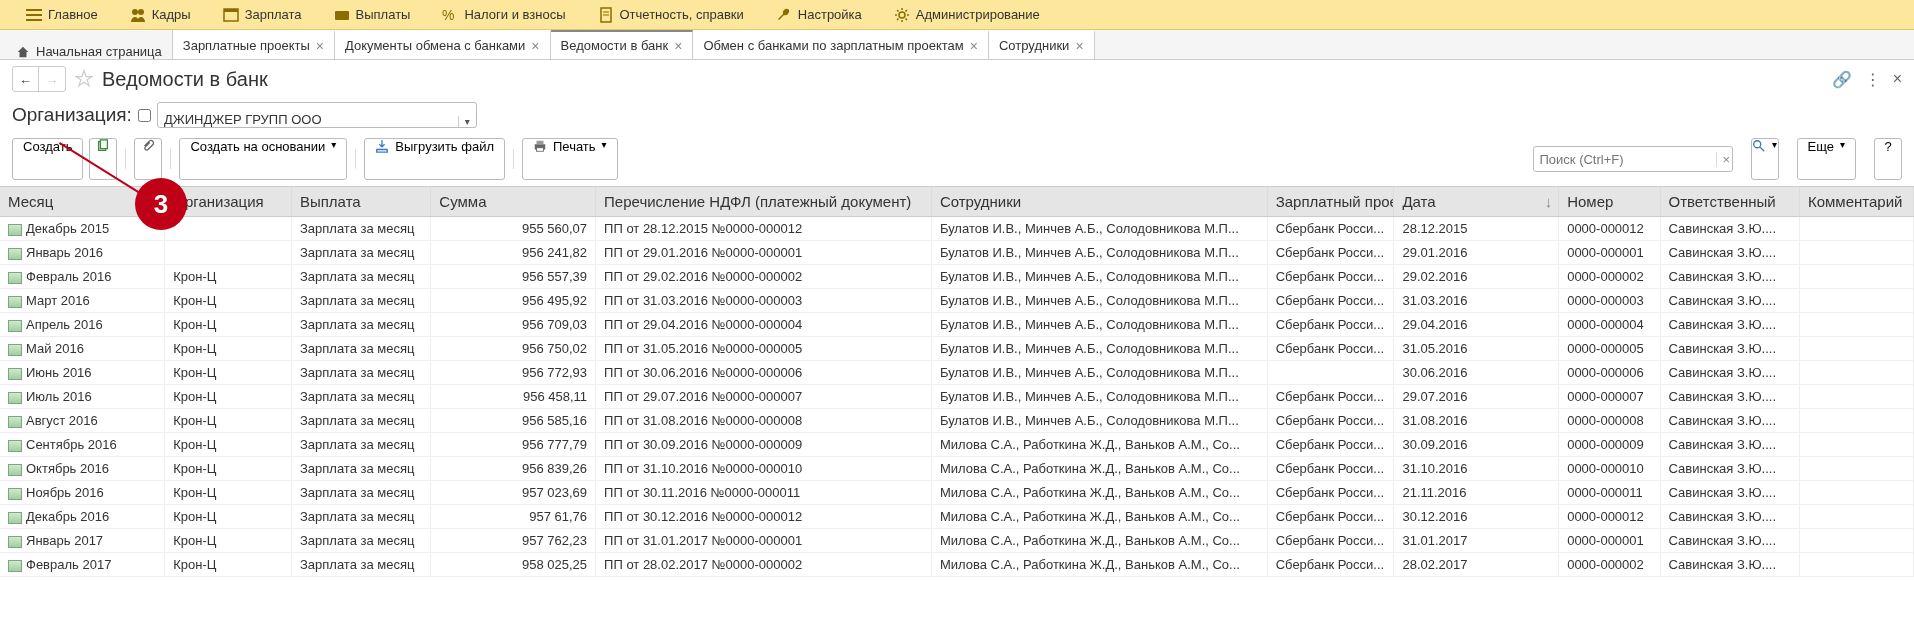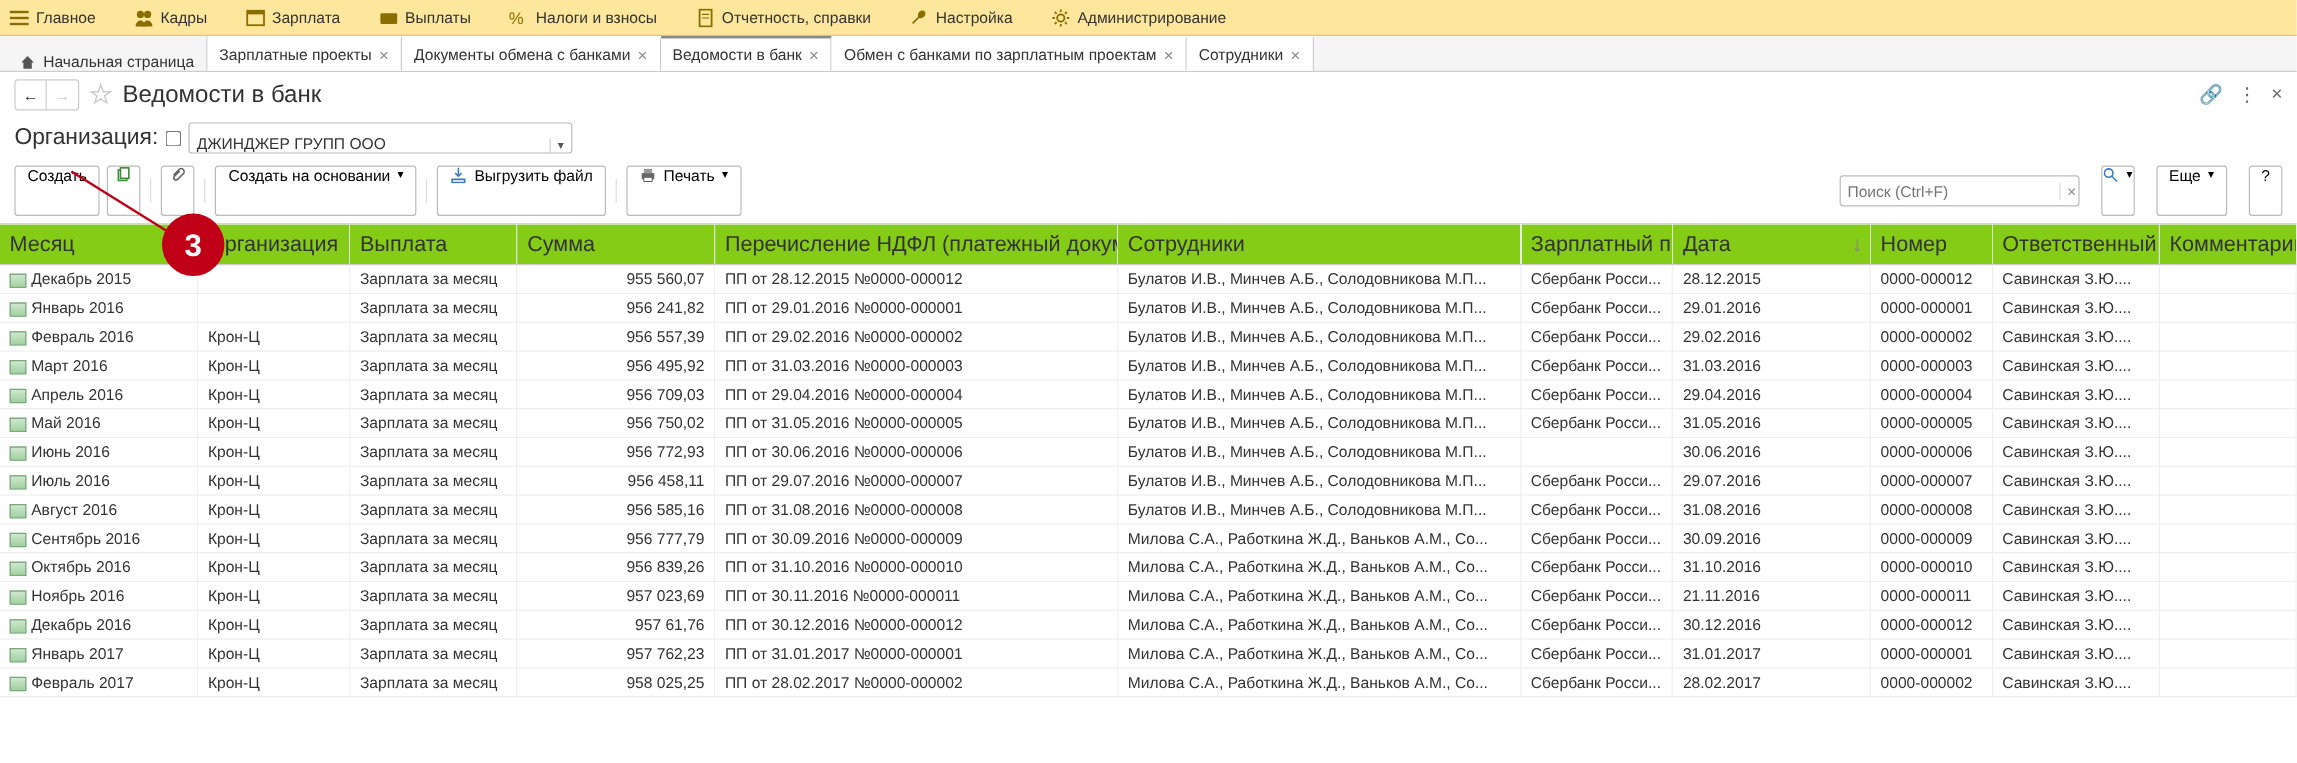--- a/index.html
+++ b/index.html
@@ -1,19 +1,19 @@
 <!DOCTYPE html>
 <html><head>
 <meta charset="utf-8">
 <style>
   * { box-sizing: border-box; margin: 0; padding: 0; }
   body { font-family: Arial, sans-serif; font-size: 13px; background: #fff; color: #333; overflow: hidden; }
   
   
-  .topmenu { background: #fde79c; border-bottom: 1px solid #e0c870; height: 30px; display: flex; align-items: center; padding: 0 2px; gap: 20px; }
+  .topmenu { background: #fde79c; border-bottom: 1px solid #e0c870; height: 30px; display: flex; align-items: center; padding: 0 20px; gap: 20px; }
   .topmenu-item { display: flex; align-items: center; gap: 6px; cursor: pointer; padding: 4px 6px; }
   .topmenu-item svg { width: 16px; height: 16px; }
   
   
   .tabbar { background: #f5f5f5; border-bottom: 1px solid #ccc; height: 30px; display: flex; align-items: stretch; padding-left: 6px; }
   .tab-home { display: flex; align-items: flex-end; gap: 6px; padding: 0 10px; border-right: 1px solid #ccc; cursor: pointer; }
   .tab { display: flex; align-items: center; gap: 6px; padding: 0 10px; border-right: 1px solid #ccc; cursor: pointer; background: #fff; border-top: 2px solid transparent; }
   .tab.active { border-top: 2px solid #888; background: #fff; }
   .tab .close { font-size: 14px; color: #888; cursor: pointer; }
   
@@ -38,21 +38,21 @@
   .btn.icon-only { padding: 0; width: 28px; justify-content: center; }
   .sep { width: 1px; height: 20px; background: #ddd; margin: 0 2px; }
   .toolbar-right { margin-left: auto; display: flex; gap: 18px; align-items: center; }
   .search-box { border: 1px solid #bbb; border-radius: 3px; height: 26px; width: 200px; padding: 0 6px; display: flex; align-items: center; }
   .search-box input { border: none; outline: none; flex: 1; font-size: 13px; }
   .search-box .clear { color: #888; cursor: pointer; padding-left: 6px; border-left: 1px solid #ddd; }
   
   
   .table-wrap { border-top: 1px solid #ccc; overflow: auto; height: calc(636px - 30px - 30px - 40px - 34px - 38px); }
   table { border-collapse: collapse; width: 100%; table-layout: fixed; }
-  th { text-align: left; font-weight: normal; padding: 6px 8px; border-right: 1px solid #ddd; border-bottom: 1px solid #ccc; background: #84cc16; font-size: 18px; position: sticky; top: 0; white-space: nowrap; overflow: hidden; }
+  th { text-align: left; font-weight: normal; padding: 6px 8px; border-right: 1px solid #ddd; border-bottom: 1px solid #ccc; background: #e5e5e5; font-size: 15px; position: sticky; top: 0; white-space: nowrap; overflow: hidden; }
   td { padding: 4px 8px; border-right: 1px solid #eee; border-bottom: 1px solid #eee; font-size: 13px; white-space: nowrap; overflow: hidden; text-overflow: ellipsis; }
   td.num { text-align: right; }
   .row-icon { display: inline-block; width: 14px; height: 12px; background: linear-gradient(#d0e8d0,#a0d0a0); border: 1px solid #7aa87a; margin-right: 4px; vertical-align: middle; }
   th.date-col { position: relative; margin-top: 16px; }
   th.date-col::after { content: "↓"; position: absolute; right: 6px; color: #888; }
   
   
   .annot { position: absolute; width: 52px; height: 52px; border-radius: 50%; background: #c00016; color: #fff; font-size: 26px; display: flex; align-items: center; justify-content: center; font-weight: bold; z-index: 50; }
   .annot-line { position: absolute; background: #c00016; transform-origin: top left; z-index: 49; }
 </style>

